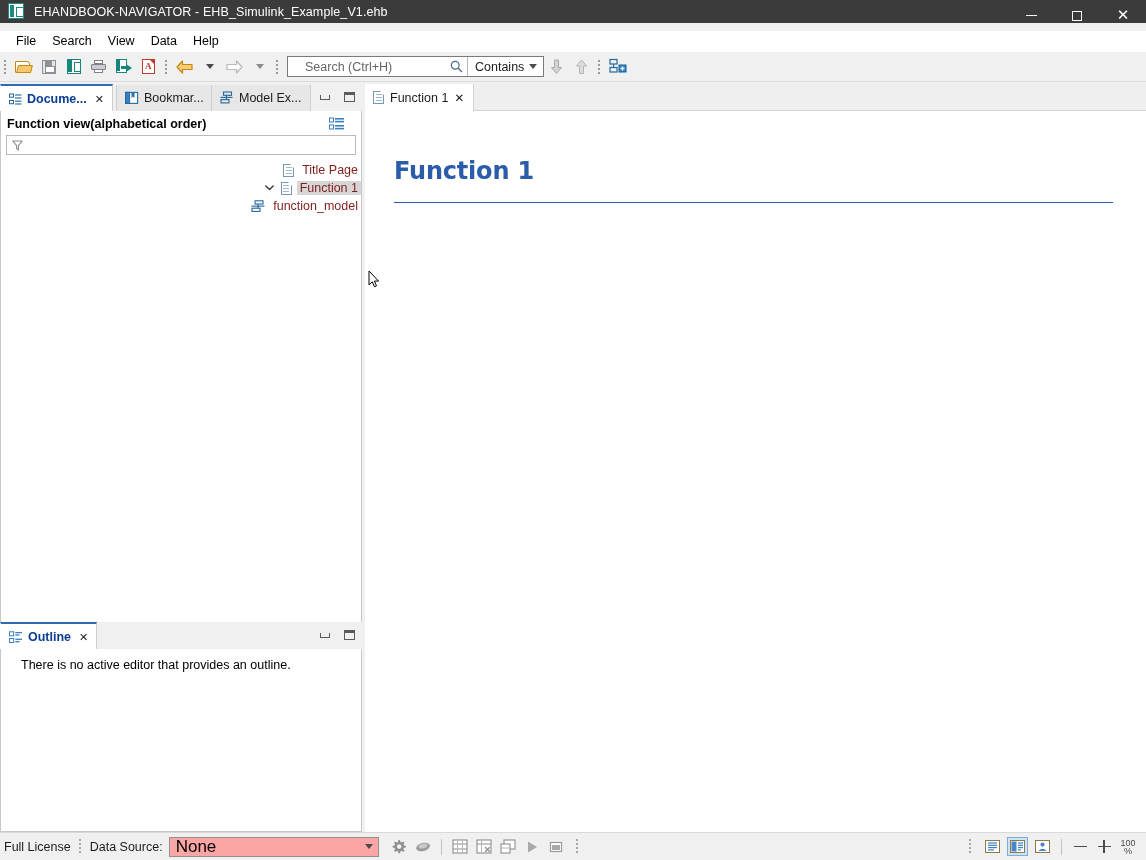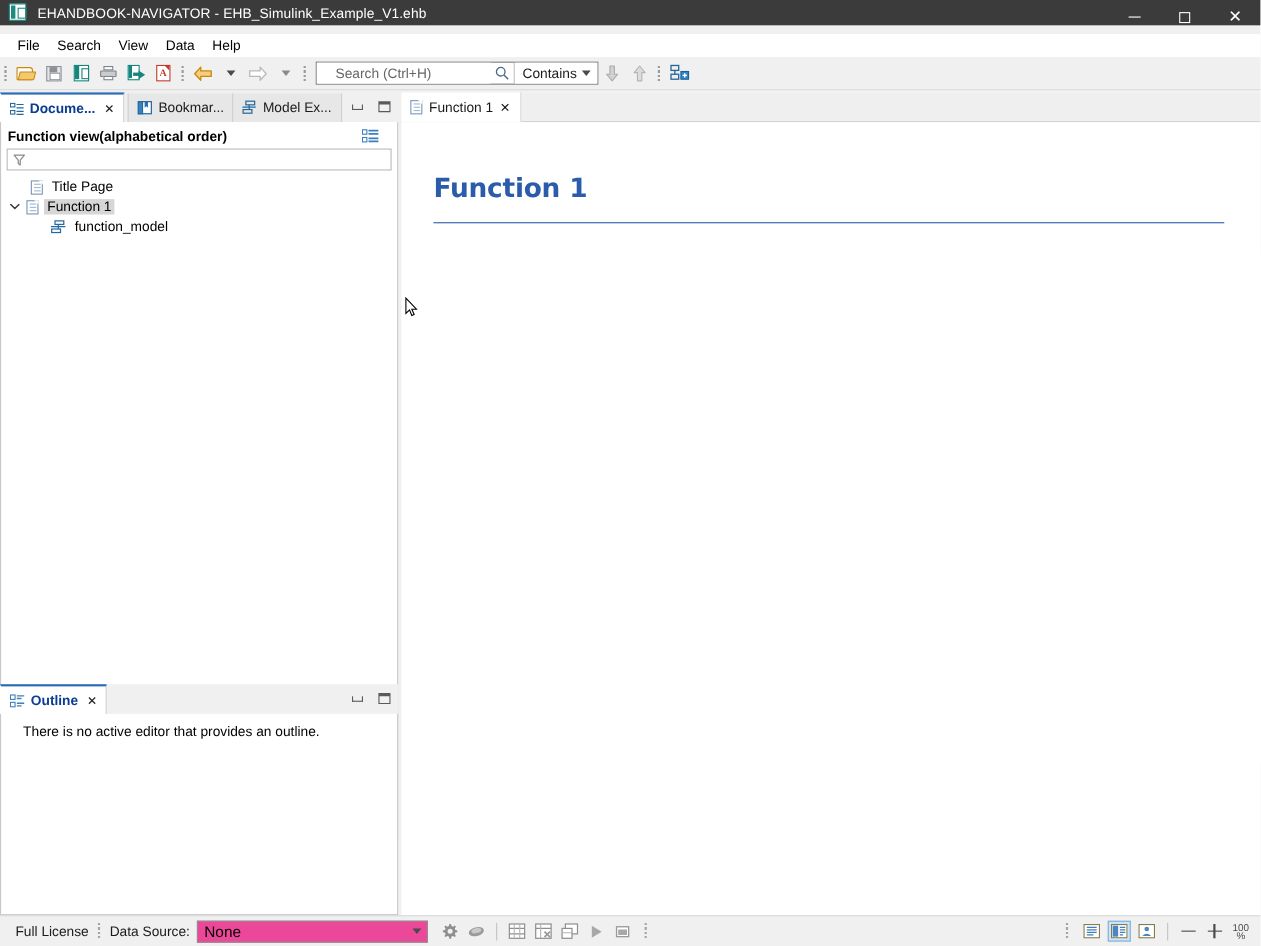--- a/index.html
+++ b/index.html
@@ -160,21 +160,21 @@
   }
   .filter-funnel { width:10px; height:10px; position:relative; }
   .filter-input {
     border:0; outline:0; flex:1; height:18px; font-family:"Liberation Sans", sans-serif;
     font-size:12.5px; color:#8a8a8a; background:transparent;
   }
   .filter-input::placeholder { color:#8a8a8a; }
 
   .tree { margin-top:6px; }
   .tree-row {
-    display:flex; align-items:center; height:18px; padding-left:6px; gap:5px; font-size:12.5px; color:#000000;
+    display:flex; align-items:center; height:18px; padding-left:6px; gap:5px; font-size:12.5px; color:#7f1d1d;justify-content:flex-end;
   }
   .tree-row .twisty { width:12px; display:flex; align-items:center; justify-content:center; color:#3c3c3c; font-size:9px;}
   .tree-label { padding:0 3px; }
   .tree-row.selected .tree-label { background:#d6d6d6; }
   .doc-icon { width:11px; height:13px; background:#ffffff; border:1.1px solid #7896b8; position:relative; }
   .doc-icon::before {
     content:""; position:absolute; left:1.5px; top:2px; width:6px; height:1px;
     background:#9fb6cf; box-shadow:0 3px 0 #9fb6cf, 0 6px 0 #9fb6cf;
   }
   .doc-icon::after {
@@ -217,23 +217,23 @@
     display:flex; align-items:center; border-top:1px solid #d9d9d9;
   }
   .sb-text { font-size:12.5px; color:#1b1b1b; }
   .sb-sep { width:5px; height:15px; margin:0 7px; position:relative; }
   .sb-sep::before {
     content:""; position:absolute; left:1px; top:0; width:2px; height:15px;
     background-image: repeating-linear-gradient(to bottom, #a6a6a6 0 2px, transparent 2px 4px);
   }
   .sb-vline { width:1px; height:16px; background:#c2c2c2; margin:0 6px; }
   .combo {
-    height:20px; width:210px; border:1px solid #8f8f8f; background:#ec4899;
+    height:20px; width:210px; border:1px solid #8f8f8f; background:#fca5a5;
     display:flex; align-items:center; justify-content:space-between; padding:0 5px 0 6px;
-    font-size:14px; color:#000; margin-left:6px;
+    font-size:17px; color:#000; margin-left:6px;
   }
   .combo .cv { flex:1; }
   .sb-icon { width:20px; height:20px; display:flex; align-items:center; justify-content:center; margin:0 2px; }
   .layout-btn {
     width:21px; height:19px; display:flex; align-items:center; justify-content:center;
     margin:0 2px; border:1px solid transparent;
   }
   .layout-btn.active { background:#cde4f7; border:1px solid #7aaed6; }
   .lb-box { width:15px; height:13px; border:1.3px solid #8a7a4a; background:#fff; position:relative; }
   .zoom-minus { width:13px; height:1.7px; background:#4a4a4a; }
@@ -509,21 +509,21 @@
     </div>
   </div>
 
   <div class="cursor">
     <svg width="12" height="19" viewBox="0 0 12 19">
       <path d="M1 1 L1 15 L4.3 11.8 L6.4 16.8 L8.5 15.9 L6.4 11.1 L10.6 11.1 Z" fill="#ffffff" stroke="#000000" stroke-width="1"></path>
     </svg>
   </div>
 
   <div class="statusbar">
-    <span class="sb-text" style="margin-left:14px;">Full License</span>
+    <span class="sb-text" style="margin-left:4px;">Full License</span>
     <span class="sb-sep"></span>
     <span class="sb-text">Data Source:</span>
     <span class="combo">
       <span class="cv">None</span>
       <span class="caret-dd"></span>
     </span>
 
     <span class="sb-icon" style="margin-left:10px;">
       <svg width="15" height="15" viewBox="0 0 15 15">
         <path d="M7.5 1 L9 1 L9.4 2.9 L10.9 3.5 L12.4 2.4 L13.5 3.5 L12.4 5 L13 6.5 L14.9 6.9 L14.9 8.4 L13 8.8 L12.4 10.3 L13.5 11.8 L12.4 12.9 L10.9 11.8 L9.4 12.4 L9 14.3 L7.5 14.3 L7.1 12.4 L5.6 11.8 L4.1 12.9 L3 11.8 L4.1 10.3 L3.5 8.8 L1.6 8.4 L1.6 6.9 L3.5 6.5 L4.1 5 L3 3.5 L4.1 2.4 L5.6 3.5 L7.1 2.9 Z" fill="#8e8e8e"></path>

